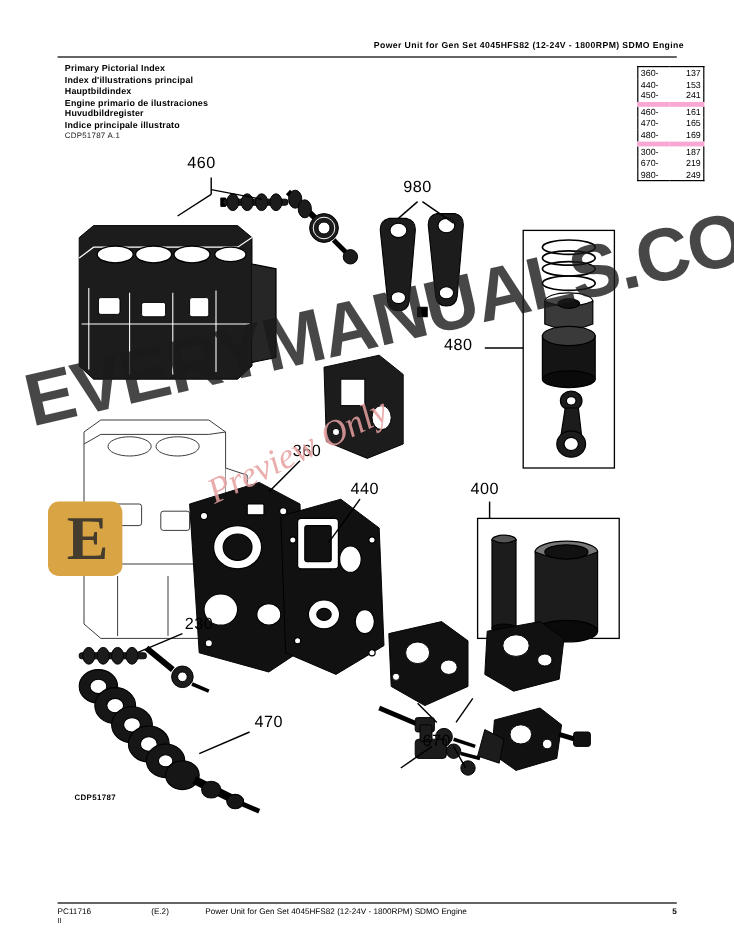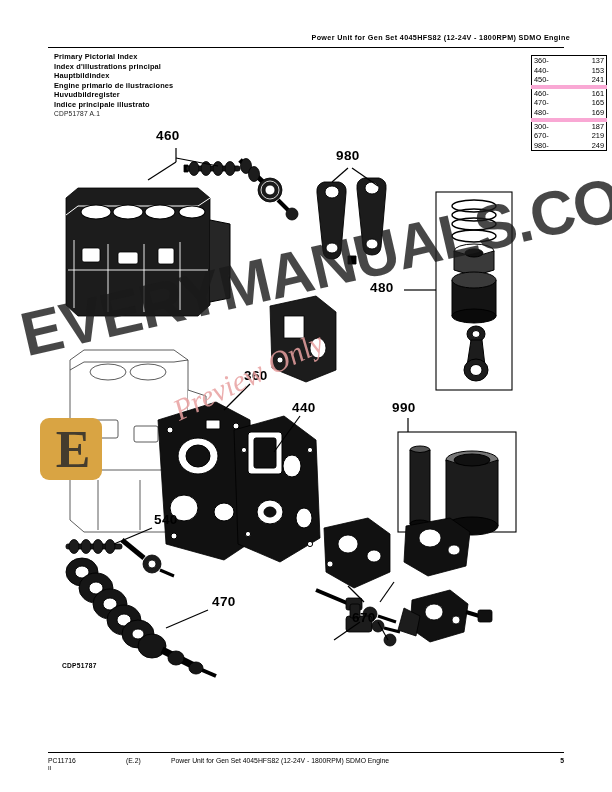--- a/index.html
+++ b/index.html
@@ -17,34 +17,34 @@
   }
   .hdr-rule{position:absolute;left:48px;top:47px;width:516px;height:1.4px;background:#000;}
   .ftr-rule{position:absolute;left:48px;top:752px;width:516px;height:1.1px;background:#000;}
 
   
   .titles{position:absolute;left:54px;top:52px;line-height:9.6px;}
   .titles div{font-size:7.4px;font-weight:bold;color:#000;letter-spacing:.15px;}
   .subcode{position:absolute;left:54px;top:110px;font-size:6.6px;color:#222;letter-spacing:.2px;}
 
   
-  .idx{position:absolute;left:531px;top:55px;width:76px;border:1px solid #000;border-collapse:collapse;}
+  .idx{position:absolute;left:531px;top:55px;width:56px;border:1px solid #000;border-collapse:collapse;}
   .idx tr td{
     font-size:7.4px;color:#000;padding:0 2px;height:9.6px;line-height:9.6px;
     border:0;font-weight:normal;
   }
   .idx td.k{text-align:left;width:22px;}
   .idx td.v{text-align:right;}
   .idx tr.grp td{border-bottom:4px solid #f9a8d4;}
 
   
   .fig{position:absolute;left:48px;top:120px;width:516px;height:560px;}
   .cap{position:absolute;left:62px;top:662px;font-size:6.6px;font-weight:bold;color:#000;letter-spacing:.3px;}
 
-  .callout{position:absolute;font-size:13.5px;font-weight:bold;color:#000;letter-spacing:.4px;}
+  .callout{position:absolute;font-size:13.5px;font-weight:normal;color:#000;letter-spacing:.4px;}
 
   
   .wm-main{
     position:absolute;left:22px;top:300px;width:600px;
     font-size:62px;font-weight:bold;color:#1a1a1a;opacity:.80;
     transform:rotate(-13deg);transform-origin:0 50%;white-space:nowrap;
     letter-spacing:-1px;pointer-events:none;
   }
   .wm-pink{
     position:absolute;left:175px;top:395px;
@@ -364,22 +364,22 @@
         </g>
       </g>
     </svg>
 
     
     <div class="callout" style="left:108px;top:8px;">460</div>
     <div class="callout" style="left:288px;top:28px;">980</div>
     <div class="callout" style="left:322px;top:160px;">480</div>
     <div class="callout" style="left:196px;top:248px;">360</div>
     <div class="callout" style="left:244px;top:280px;">440</div>
-    <div class="callout" style="left:344px;top:280px;">990</div>
-    <div class="callout" style="left:106px;top:392px;">540</div>
+    <div class="callout" style="left:344px;top:280px;">400</div>
+    <div class="callout" style="left:106px;top:392px;">230</div>
     <div class="callout" style="left:164px;top:474px;">470</div>
     <div class="callout" style="left:304px;top:490px;">670</div>
   </div>
 
   <div class="cap">CDP51787</div>
 
   <div class="wm-badge"></div>
   <div class="wm-badge-e">E</div>
   <div class="wm-main">EVERYMANUALS.COM</div>
   <div class="wm-pink">Preview Only</div>

